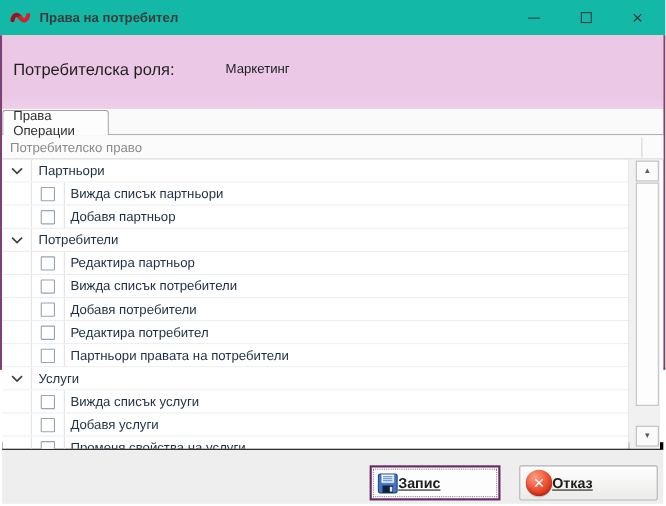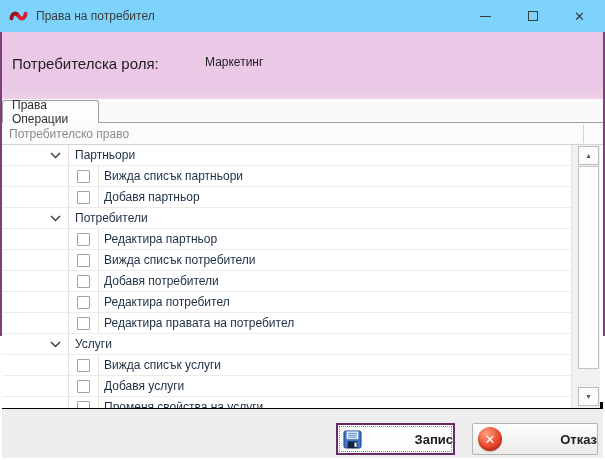--- a/index.html
+++ b/index.html
@@ -4,21 +4,21 @@
 <style>
   html,body{margin:0;padding:0;}
   body{
     width:605px;height:460px;overflow:hidden;position:relative;
     font-family:"Liberation Sans","DejaVu Sans",sans-serif;
     background:#ffffff;
   }
   .window{position:absolute;inset:0;}
 
   
-  .titlebar{position:absolute;left:0;top:0;width:605px;height:32px;background:#7dd3fc;display:flex;align-items:center;}
+  .titlebar{position:absolute;left:0;top:0;width:605px;height:32px;background:#14b8a6;display:flex;align-items:center;font-weight:bold;}
   .app-icon{margin-left:9px;display:flex;align-items:center;}
   .title-text{margin-left:8px;font-size:12px;color:#3c3c3c;}
   .win-controls{position:absolute;right:2px;top:0;height:32px;display:flex;}
   .win-btn{width:47px;height:32px;display:flex;align-items:center;justify-content:center;cursor:default;}
   .glyph-min{width:11px;height:1px;background:#3c3c3c;}
   .glyph-max{width:10px;height:10px;border:1px solid #3c3c3c;box-sizing:border-box;}
   .glyph-close{font-size:13px;color:#3c3c3c;line-height:1;}
 
   
   .wbody{position:absolute;left:0;top:32px;width:605px;height:304px;box-sizing:border-box;
@@ -41,21 +41,21 @@
   .panel{position:absolute;left:0;top:91px;width:601px;height:286px;background:#ffffff;
     border-bottom:7px solid #000000;box-sizing:border-box;}
   .col-header{position:absolute;left:0;top:0;width:601px;height:22px;background:#fcfbfc;
     border-bottom:1px solid #d4d4d4;box-sizing:border-box;color:#8b8b8b;font-size:12px;
     display:flex;align-items:center;padding-left:7px;}
   .col-sep{position:absolute;left:581px;top:2px;width:1px;height:18px;background:#d4d4d4;}
 
   .rows{position:absolute;left:0;top:22px;width:569px;height:263px;overflow:hidden;
     border-right:1px solid #e3e3e3;}
   .row{height:21px;box-sizing:border-box;border-bottom:1px solid #ececec;display:flex;
-    align-items:center;background:#ffffff;font-size:12px;color:#1d2f44;padding-left:40px;}
+    align-items:center;background:#ffffff;font-size:12px;color:#1d2f44;}
   .cell-indent{width:26px;height:100%;flex:none;display:flex;align-items:center;justify-content:center;}
   .cell-check{width:29px;height:100%;flex:none;border-left:1px solid #e3e3e3;border-right:1px solid #e3e3e3;
     box-sizing:content-box;display:flex;align-items:center;justify-content:center;}
   .cell-label{flex:1;height:100%;display:flex;align-items:center;padding-left:5px;}
   .group .cell-label{border-left:1px solid #e3e3e3;padding-left:6px;}
   .checkbox{width:13px;height:13px;border:1px solid #98a3b0;background:#fff;box-sizing:border-box;border-radius:1px;}
 
   
   .scrollbar{position:absolute;left:570px;top:22px;width:28px;height:263px;background:#f2f1f2;}
   .sb-btn{position:absolute;left:6px;width:21px;height:19px;background:#fbfbfb;border:1px solid #bcbcbc;
@@ -66,21 +66,21 @@
   .sb-thumb{position:absolute;left:6px;top:21px;width:21px;height:203px;background:#fdfdfd;
     border:1px solid #c2c2c2;box-sizing:border-box;}
 
   
   .footer{position:absolute;left:0;top:377px;width:601px;height:49px;background:#efeeef;}
   .btn{display:flex;align-items:center;cursor:default;}
   .btn-save{position:absolute;left:334px;top:14px;width:119px;height:32px;background:#fdfdfd;
     border:2px solid #682a66;box-sizing:border-box;outline:1px dotted #8a8a8a;outline-offset:-4px;}
   .btn-cancel{position:absolute;left:470px;top:14px;width:126px;height:32px;
     background:linear-gradient(#fefefe,#ebebe9);border:1px solid #b3b3b3;border-radius:2px;box-sizing:border-box;}
-  .btn-label{flex:1;text-align:right;font-size:13px;font-weight:700;color:#1c1c1c;}
+  .btn-label{flex:1;text-align:left;font-size:13px;font-weight:700;color:#1c1c1c;text-decoration:underline;}
   .save-icon{margin-left:5px;display:flex;}
   .cancel-icon{margin-left:5px;width:24px;height:24px;border-radius:50%;flex:none;
     background:radial-gradient(circle at 35% 28%,#ff9d82,#ea4a2b 55%,#c22a12 95%);
     box-shadow:inset 0 -2px 3px rgba(120,0,0,.35), 0 1px 1px rgba(0,0,0,.2);
     display:flex;align-items:center;justify-content:center;
     color:#ffffff;font-weight:900;font-size:13px;line-height:1;}
 </style>
 </head>
 <body>
 
@@ -179,21 +179,21 @@
             <span class="cell-check">
               <span class="checkbox"></span>
             </span>
             <span class="cell-label">Редактира потребител</span>
           </div>
           <div class="row item">
             <span class="cell-indent"></span>
             <span class="cell-check">
               <span class="checkbox"></span>
             </span>
-            <span class="cell-label">Редактира правата на потребител</span>
+            <span class="cell-label">Партньори правата на потребители</span>
           </div>
           <div class="row group">
             <span class="cell-indent">
               <svg width="11" height="7" viewBox="0 0 11 7">
                 <path d="M1 1l4.5 4.5L10 1" fill="none" stroke="#3f3f3f" stroke-width="1.5"></path>
               </svg>
             </span>
             <span class="cell-label">Услуги</span>
           </div>
           <div class="row item">

